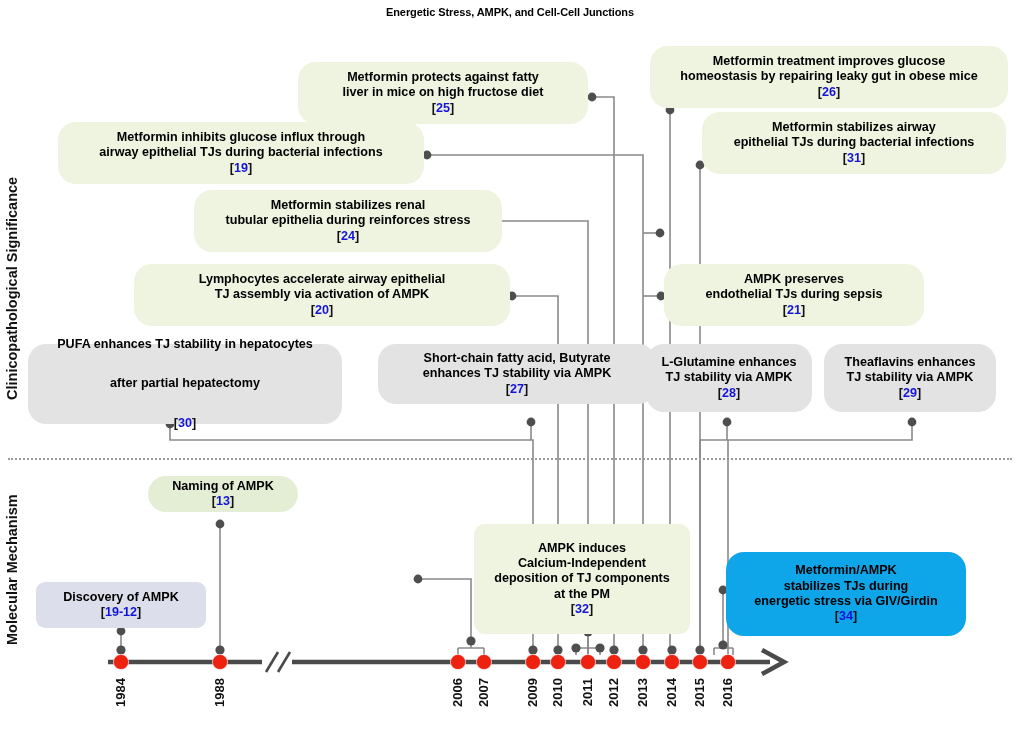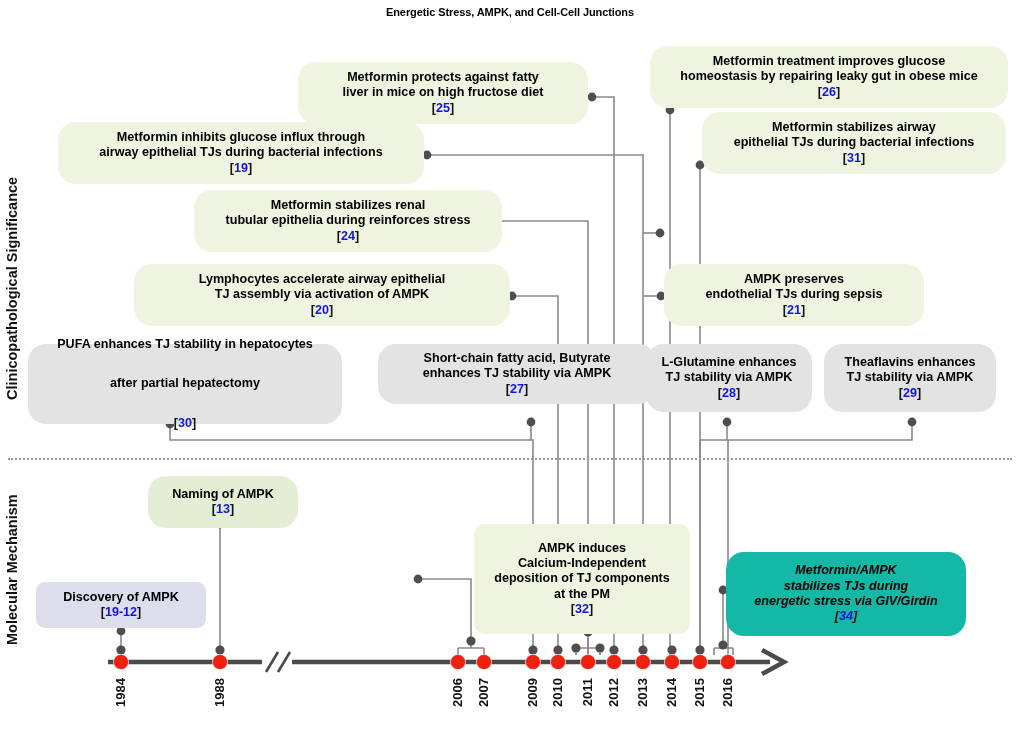--- a/index.html
+++ b/index.html
@@ -22,21 +22,21 @@
        text-align:center;font-weight:bold;font-size:12.6px;line-height:1.22;
        padding:5px 10px;color:#000;}
   .box .ref{font-weight:bold;color:#111;}
   .box .ref b{color:#1414d6;font-weight:bold;}
 
   .g-green{background:#eef4e0;}
   .g-green2{background:#e4eed5;}
   .g-grey{background:#e3e3e3;}
   .g-cream{background:#f2efda;}
   .g-blue{background:#dcdfeb;}
-  .g-pink{background:#14b8a6;font-style:italic;}
+  .g-pink{background:#0ea5e9;}
 
   .ylabel{position:absolute;font-size:13px;font-weight:bold;color:#111;
           writing-mode:vertical-rl;transform:rotate(180deg);}
 
   .divider{position:absolute;left:8px;top:458px;width:1004px;height:0;
            border-top:2px dotted #9a9a9a;}
 </style>
 </head>
 <body>
 
@@ -212,21 +212,21 @@
     <span>TJ stability via AMPK</span>
     <span class="ref">[<b>28</b>]</span>
   </div>
 
   <div class="box g-grey" style="left:824px;top:344px;width:172px;height:68px;">
     <span>Theaflavins enhances</span>
     <span>TJ stability via AMPK</span>
     <span class="ref">[<b>29</b>]</span>
   </div>
 
-  <div class="box g-green2" style="left:148px;top:476px;width:150px;height:52px;">
+  <div class="box g-green2" style="left:148px;top:476px;width:150px;height:36px;">
     <span>Naming of AMPK</span>
     <span class="ref">[<b>13</b>]</span>
   </div>
 
   <div class="box g-blue" style="left:36px;top:582px;width:170px;height:46px;border-radius:9px;">
     <span>Discovery of AMPK</span>
     <span class="ref">[<b>19-12</b>]</span>
   </div>
 
 

